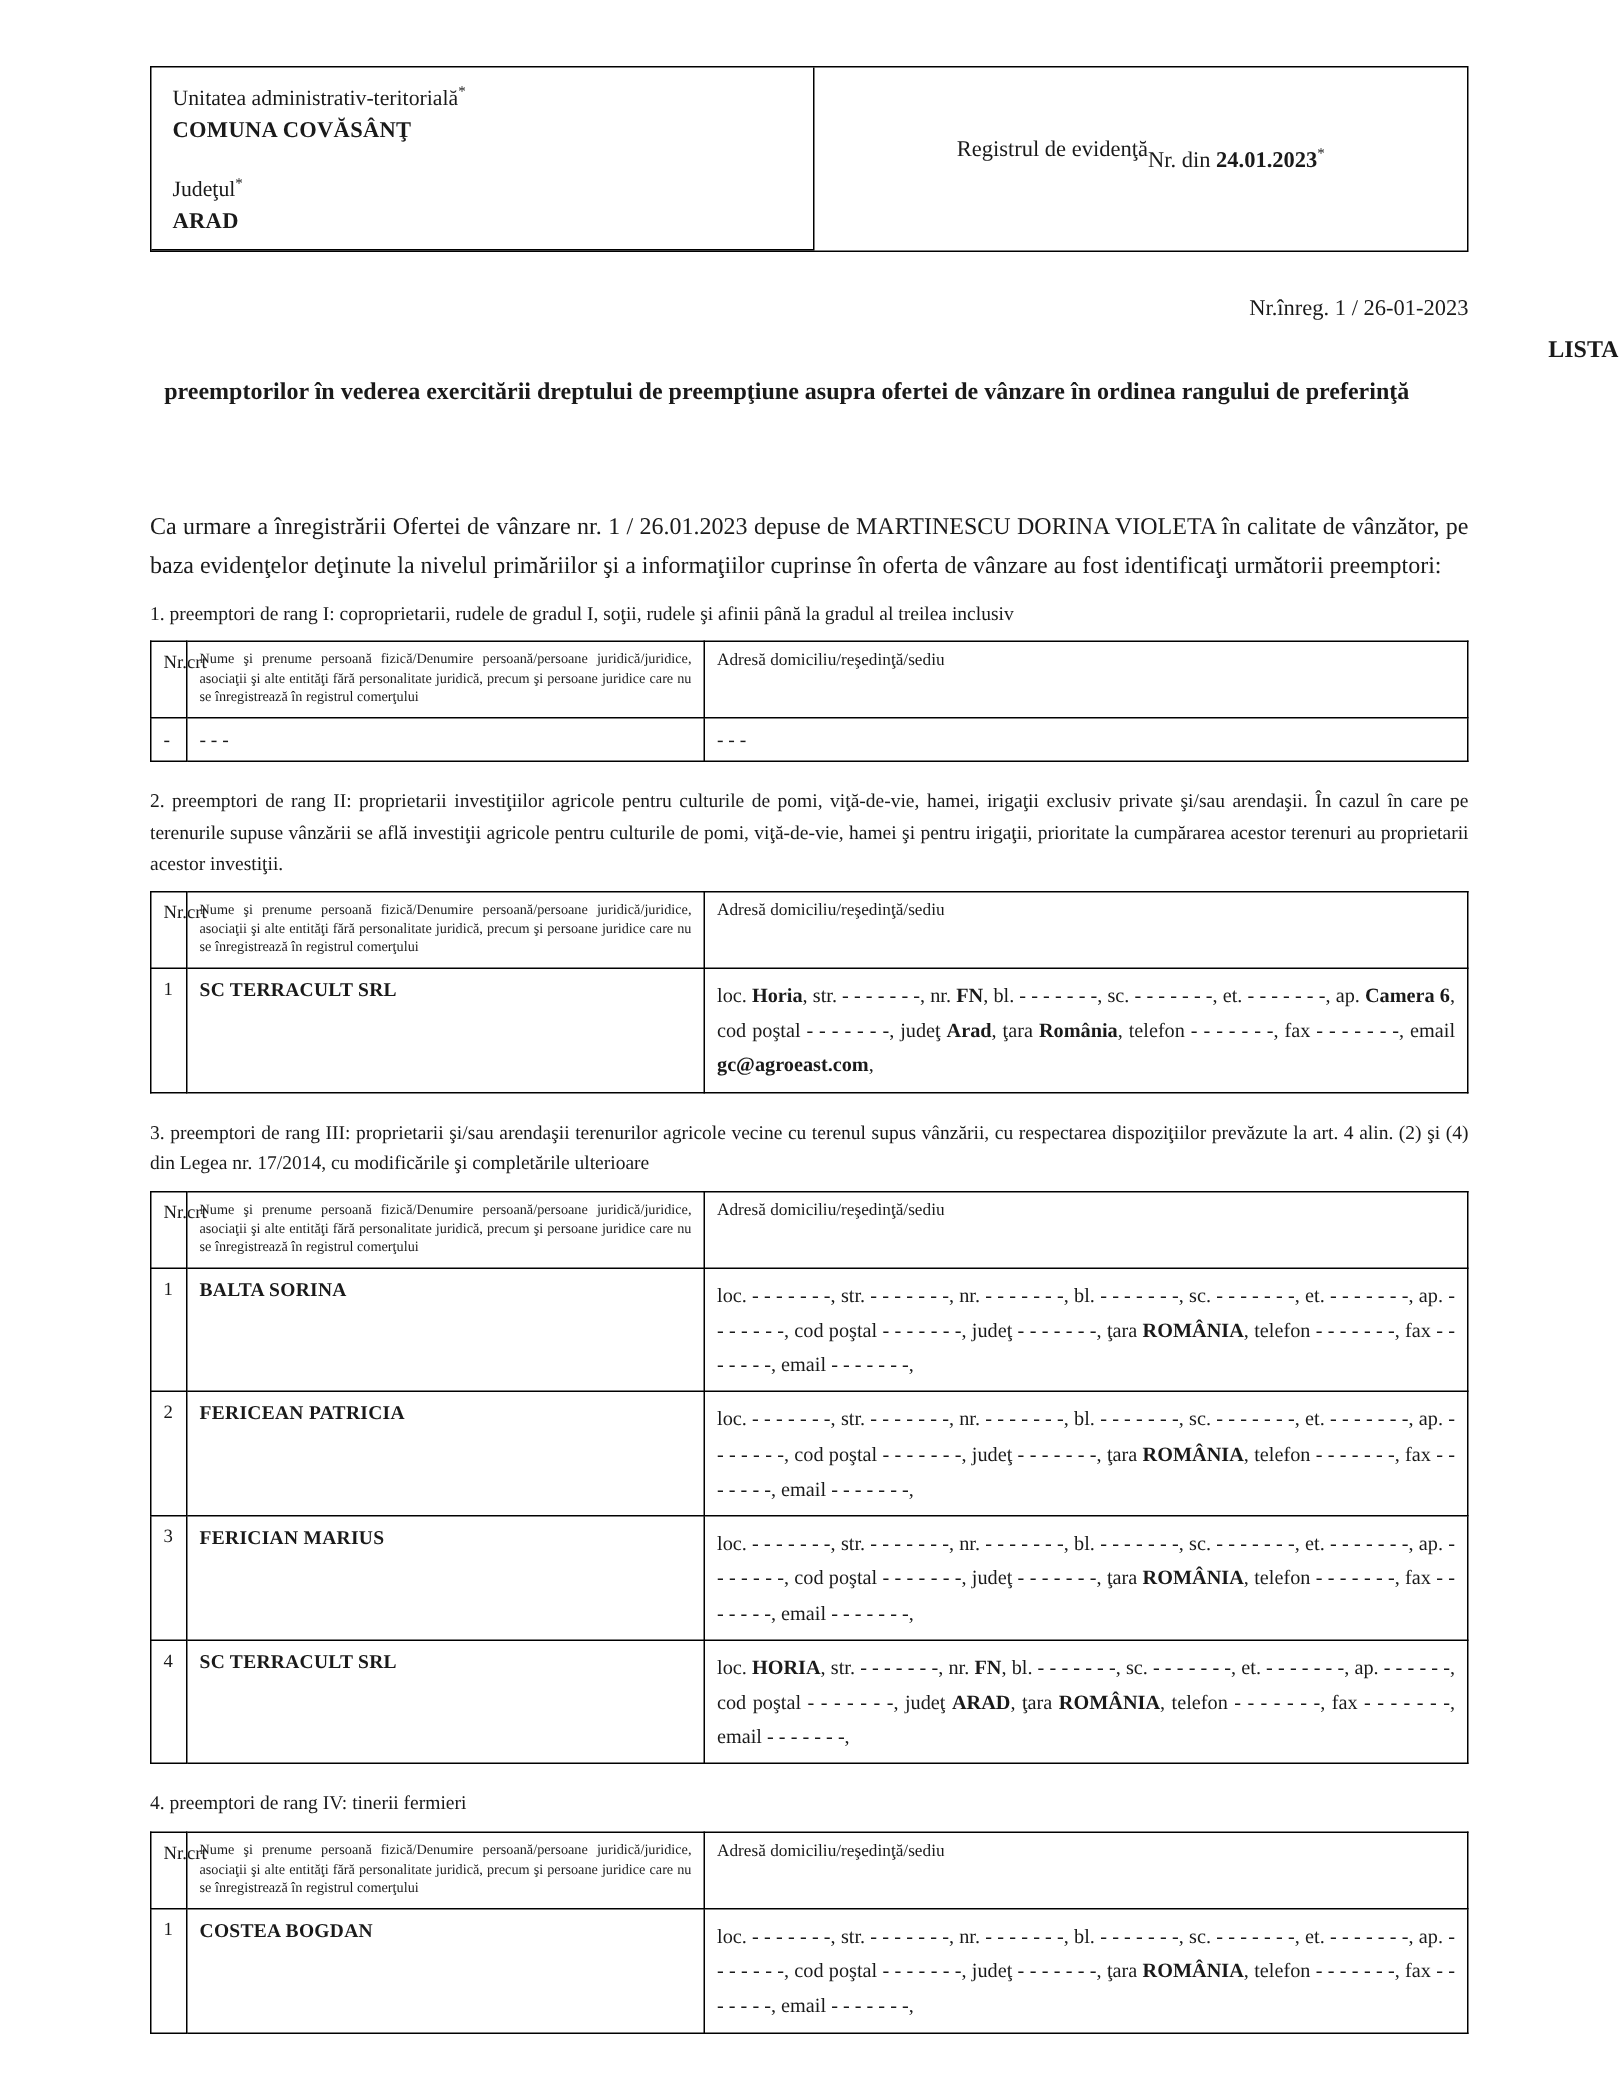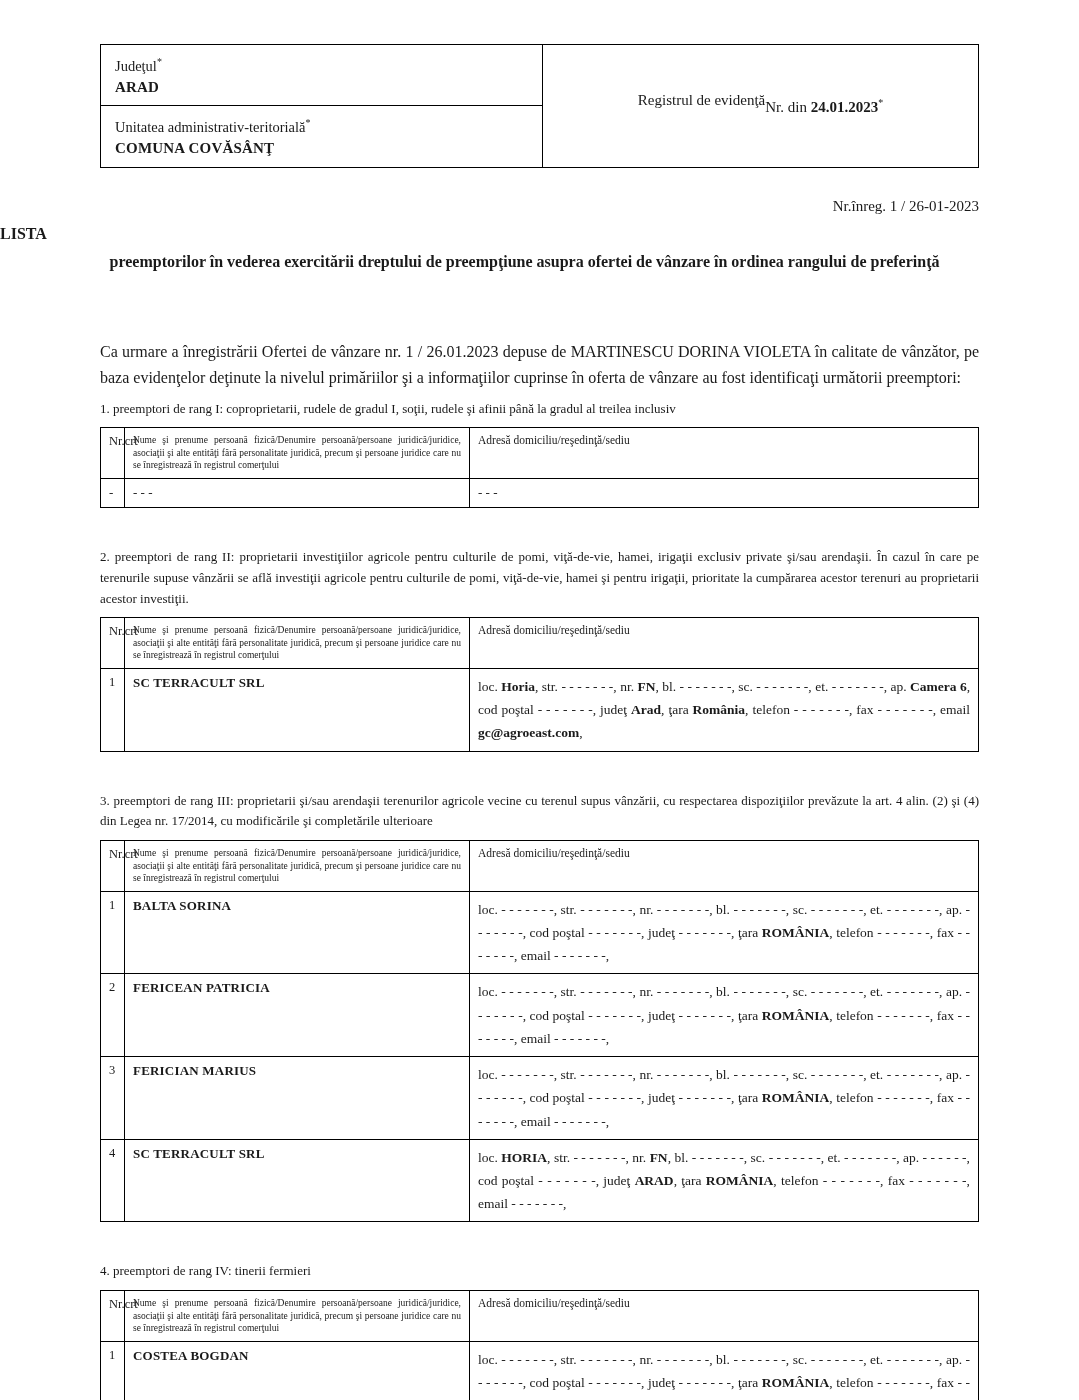--- a/index.html
+++ b/index.html
@@ -79,21 +79,21 @@
 
   
   .regno {
     margin: 30px 100px 0 0;
     text-align: right;
     font-size: 15px;
   }
 
   
   .title {
-    text-align: left;
+    text-align: right;
     font-weight: bold;
     font-size: 16px;
     margin: 10px 0 0 0;
   }
   .subtitle {
     text-align: left;
     font-weight: bold;
     font-size: 16px;
     line-height: 1.55;
     margin: 7px auto 0 auto;
@@ -108,21 +108,21 @@
     text-align: justify;
   }
   .intro b { font-weight: normal; }
 
   .rank-line {
     margin: 8px 100px 0 100px;
     font-size: 13px;
     line-height: 1.6;
     text-align: justify;
   }
-  .rank-line.spaced { margin-top: 39px; }
+  .rank-line.spaced { margin-top: 16px; }
 
   
   table.pt {
     border-collapse: collapse;
     margin: 8px 100px 0 100px;
     width: calc(100% - 200px);
     table-layout: fixed;
   }
   table.pt td, table.pt th {
     border: 1px solid #000;
@@ -174,27 +174,27 @@
   }
   .r1-empty-nr { font-size: 13px; padding: 9px 10px; }
 </style>
 </head>
 <body>
 
 <div class="page">
 
   <div class="header-wrap">
     <div class="header-left">
+      <div class="hl-cell bot">
+        <div class="field-label"><span>Unitatea administrativ-teritorială</span><span class="ast">*</span></div>
+        <div class="field-value">COMUNA COVĂSÂNŢ</div>
+      </div>
       <div class="hl-cell top">
         <div class="field-label"><span>Judeţul</span><span class="ast">*</span></div>
         <div class="field-value">ARAD</div>
-      </div>
-      <div class="hl-cell bot">
-        <div class="field-label"><span>Unitatea administrativ-teritorială</span><span class="ast">*</span></div>
-        <div class="field-value">COMUNA COVĂSÂNŢ</div>
       </div>
     </div>
     <div class="header-right">
       <div class="line1">Registrul de evidenţă</div>
       <div class="line2">
         <span>Nr. din</span>
         <b>24.01.2023</b><span class="ast">*</span>
       </div>
     </div>
   </div>

